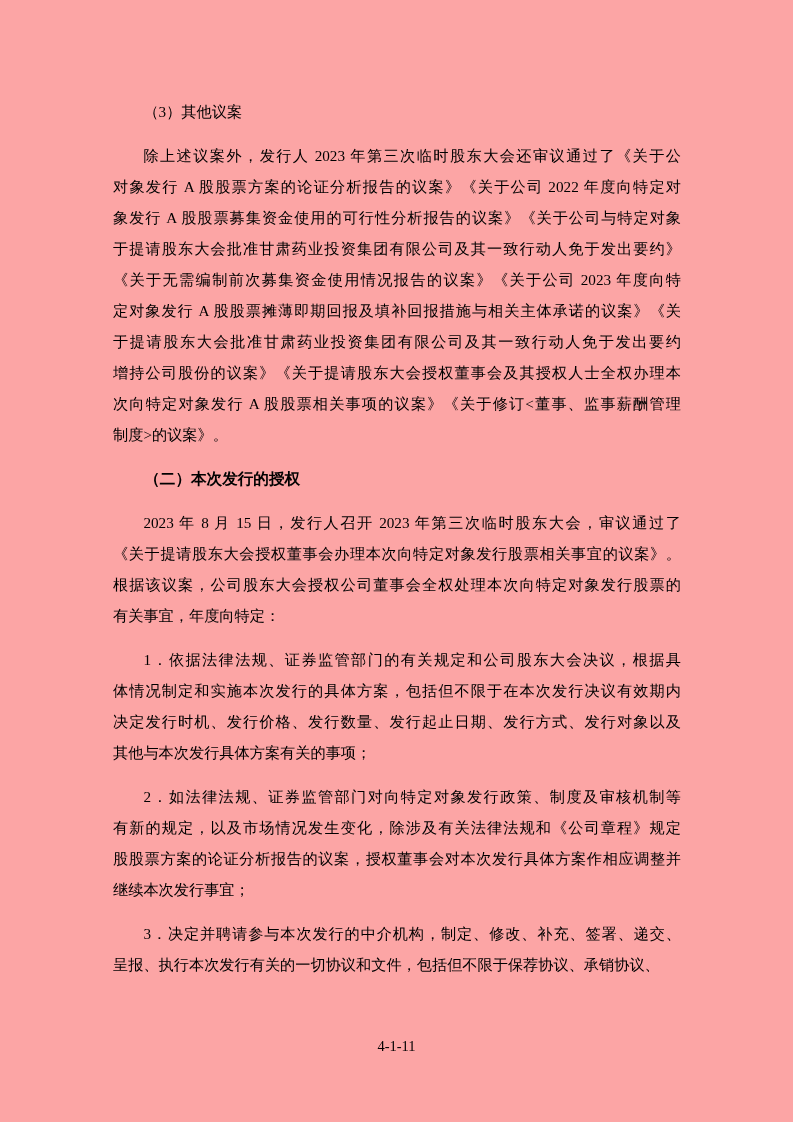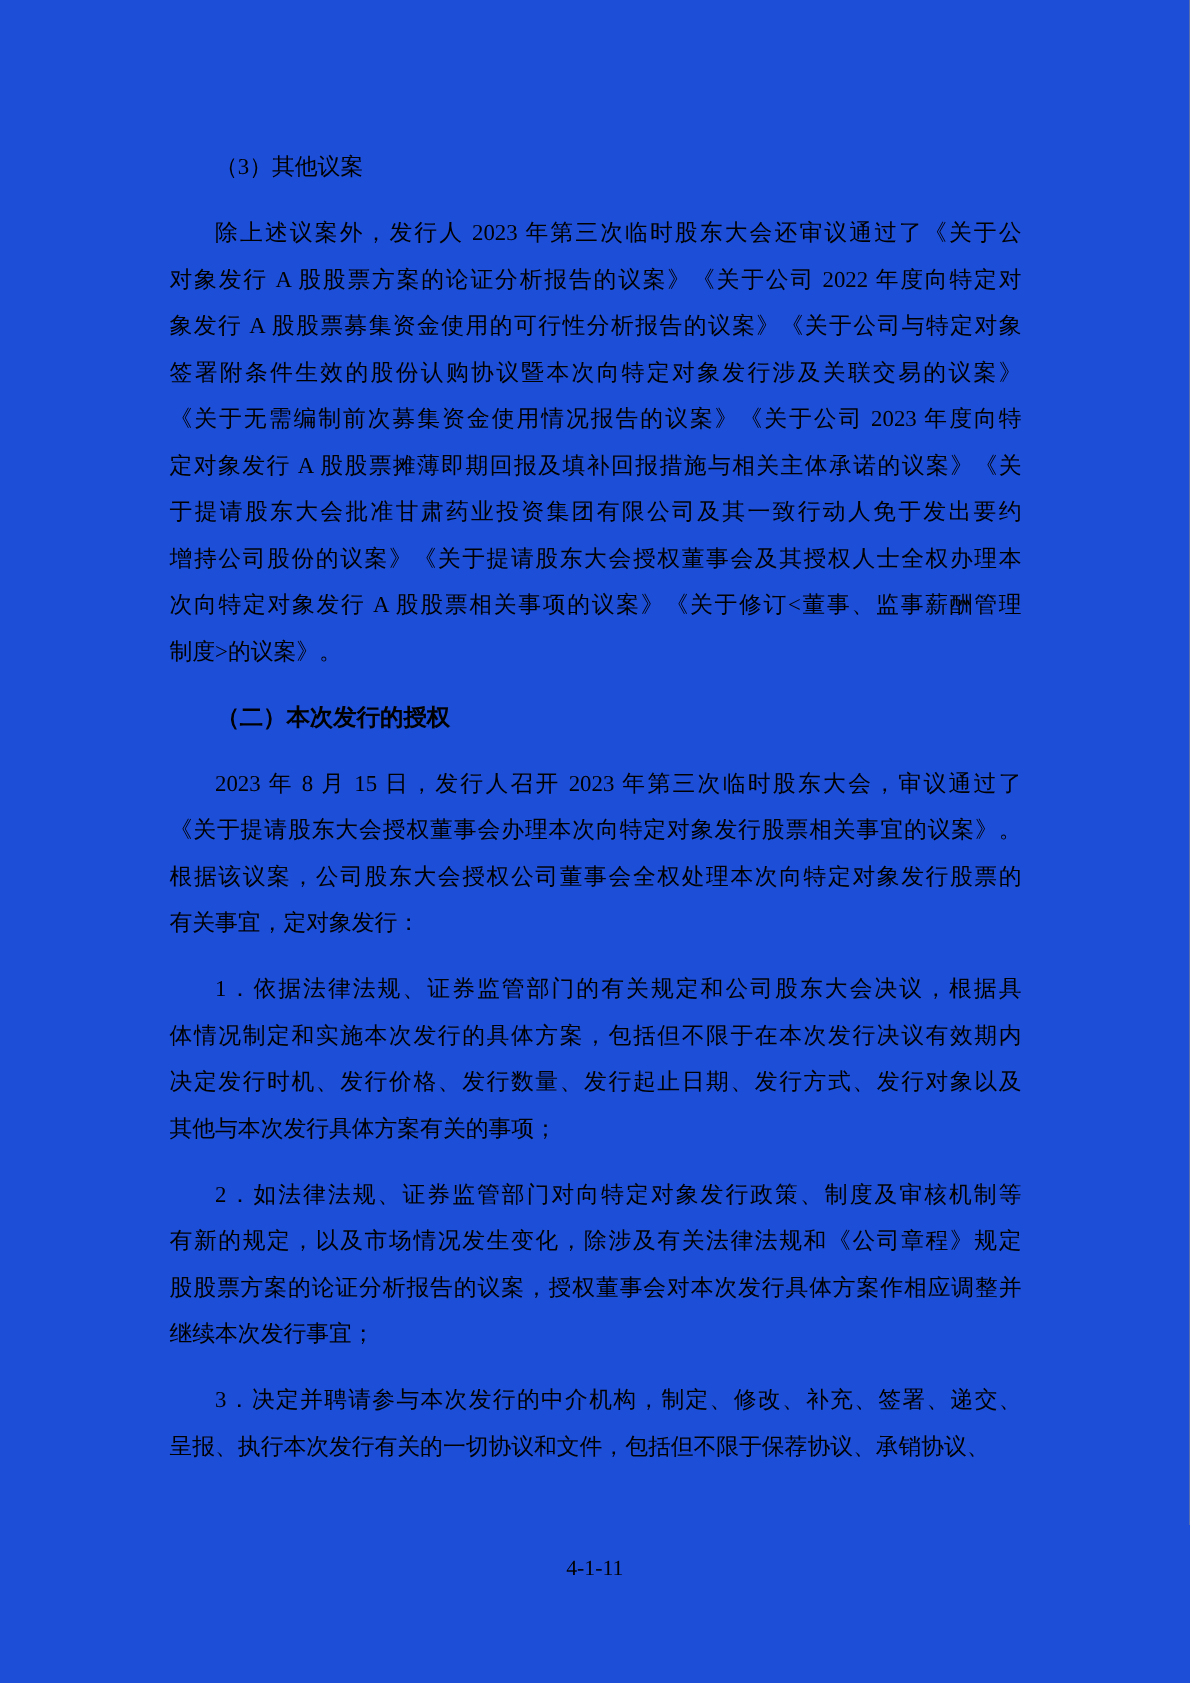--- a/index.html
+++ b/index.html
@@ -1,21 +1,21 @@
 <!DOCTYPE html>
 <html><head>
 <meta charset="utf-8">
 <style>
   html, body { margin: 0; padding: 0; background: #888; }
   .page {
     position: relative;
     width: 793px;
     height: 1122px;
     margin: 0 auto;
-    background: #1d4ed8;
+    background: #fca5a5;
     font-family: "Liberation Serif", "DejaVu Serif", serif;
     color: #000000;
     overflow: hidden;
   }
   .text-area {
     position: absolute;
     left: 113px;
     top: 96px;
     width: 568px;
   }
@@ -55,36 +55,36 @@
 
 <div class="page">
   <div class="text-area" id="text-area">
       <div class="block h3">
         <div class="line first end">（3）其他议案</div>
       </div>
       <div class="block para">
         <div class="line first">除上述议案外，发行人 2023 年第三次临时股东大会还审议通过了《关于公</div>
         <div class="line">对象发行 A 股股票方案的论证分析报告的议案》《关于公司 2022 年度向特定对</div>
         <div class="line">象发行 A 股股票募集资金使用的可行性分析报告的议案》《关于公司与特定对象</div>
-        <div class="line">签署附条件生效的股份认购协议暨本次向特定对象发行涉及关联交易的议案》</div>
+        <div class="line">于提请股东大会批准甘肃药业投资集团有限公司及其一致行动人免于发出要约》</div>
         <div class="line">《关于无需编制前次募集资金使用情况报告的议案》《关于公司 2023 年度向特</div>
         <div class="line">定对象发行 A 股股票摊薄即期回报及填补回报措施与相关主体承诺的议案》《关</div>
         <div class="line">于提请股东大会批准甘肃药业投资集团有限公司及其一致行动人免于发出要约</div>
         <div class="line">增持公司股份的议案》《关于提请股东大会授权董事会及其授权人士全权办理本</div>
         <div class="line">次向特定对象发行 A 股股票相关事项的议案》《关于修订&lt;董事、监事薪酬管理</div>
         <div class="line end">制度&gt;的议案》。</div>
       </div>
       <div class="block h2">
         <div class="line first end">（二）本次发行的授权</div>
       </div>
       <div class="block para">
         <div class="line first">2023 年 8 月 15 日，发行人召开 2023 年第三次临时股东大会，审议通过了</div>
         <div class="line">《关于提请股东大会授权董事会办理本次向特定对象发行股票相关事宜的议案》。</div>
         <div class="line">根据该议案，公司股东大会授权公司董事会全权处理本次向特定对象发行股票的</div>
-        <div class="line end">有关事宜，定对象发行：</div>
+        <div class="line end">有关事宜，年度向特定：</div>
       </div>
       <div class="block para">
         <div class="line first">1．依据法律法规、证券监管部门的有关规定和公司股东大会决议，根据具</div>
         <div class="line">体情况制定和实施本次发行的具体方案，包括但不限于在本次发行决议有效期内</div>
         <div class="line">决定发行时机、发行价格、发行数量、发行起止日期、发行方式、发行对象以及</div>
         <div class="line end">其他与本次发行具体方案有关的事项；</div>
       </div>
       <div class="block para">
         <div class="line first">2．如法律法规、证券监管部门对向特定对象发行政策、制度及审核机制等</div>
         <div class="line">有新的规定，以及市场情况发生变化，除涉及有关法律法规和《公司章程》规定</div>

